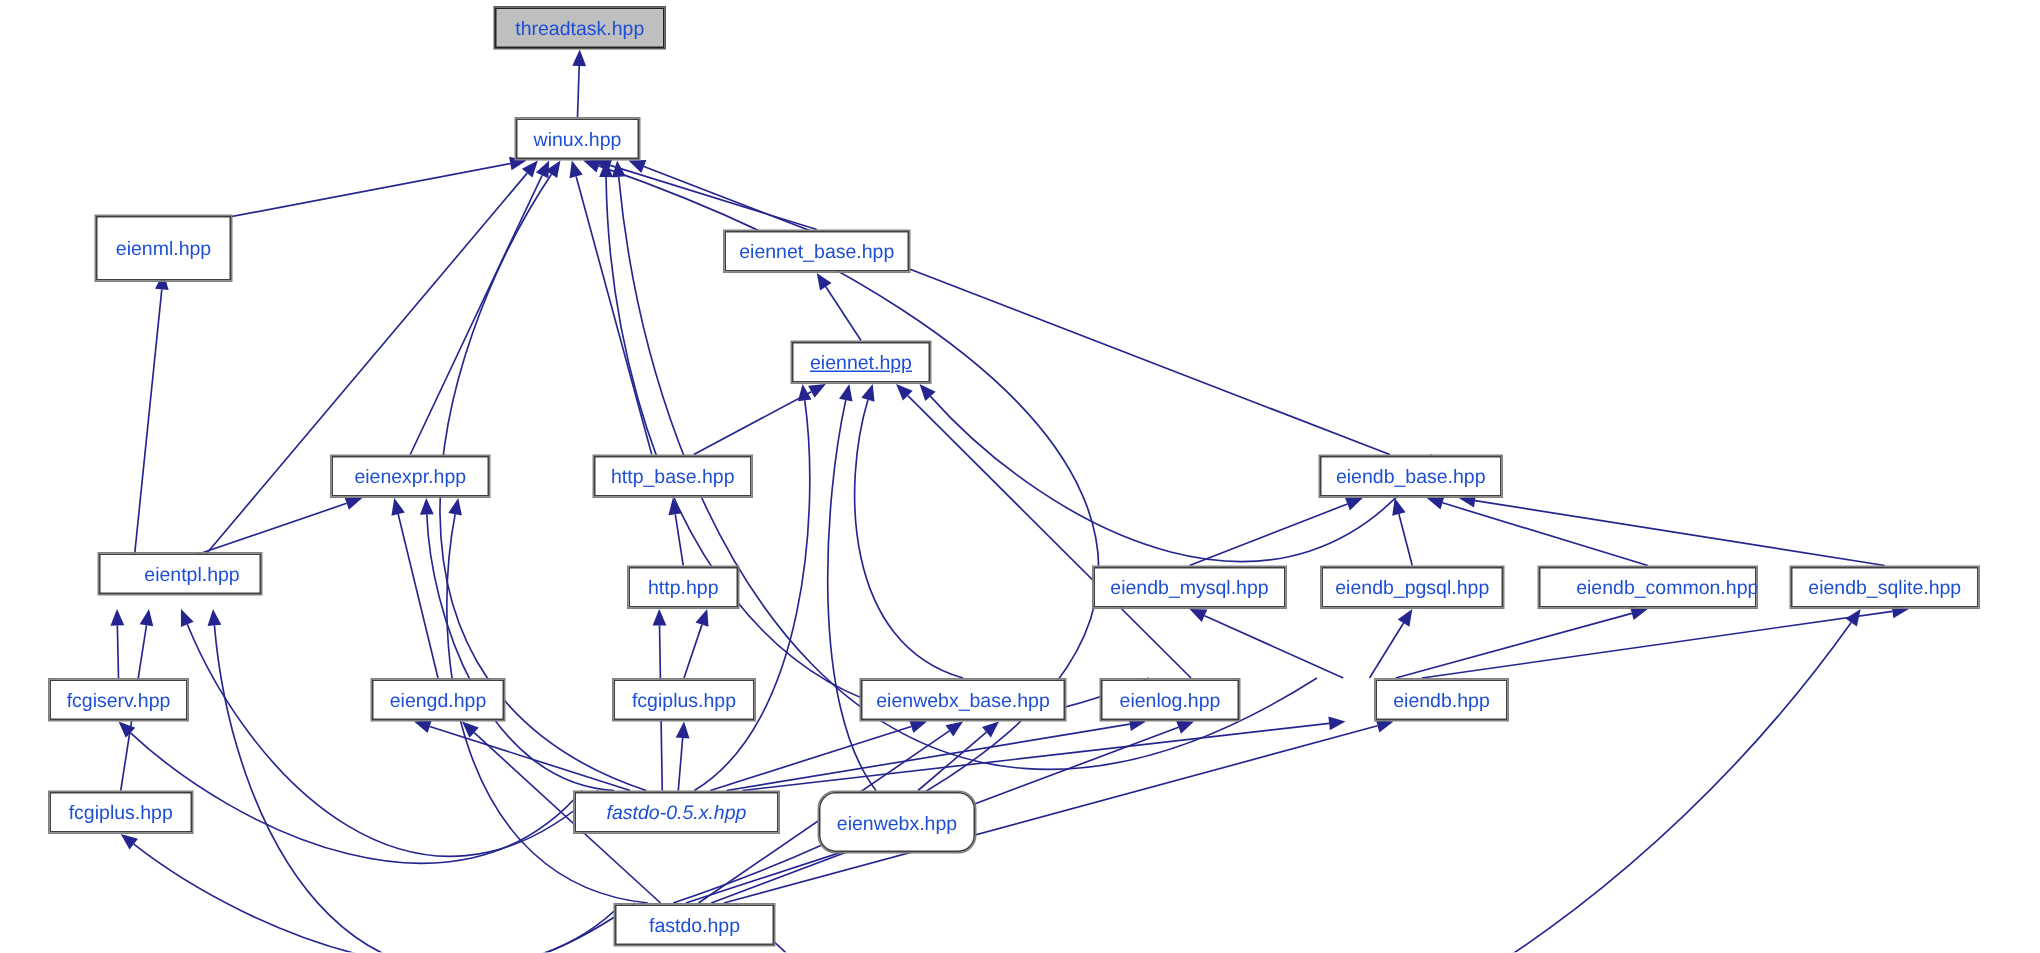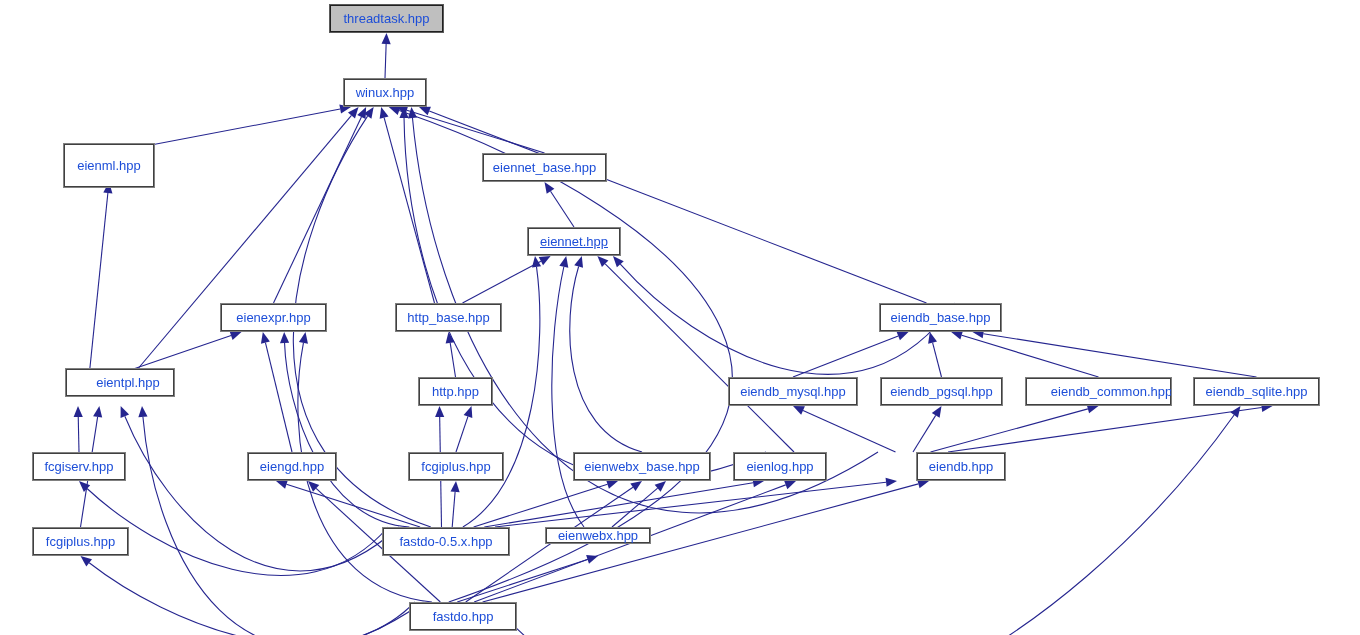--- a/index.html
+++ b/index.html
@@ -224,23 +224,23 @@
       </div>
       <div class="node" style="left: 734px; top: 453px; width: 92px; height: 27px;">
         <span class="node-label">eienlog.hpp</span>
       </div>
       <div class="node" style="left: 869px; top: 453px; width: 88px; height: 27px; margin-left: 48px;">
         <span class="node-label">eiendb.hpp</span>
       </div>
       <div class="node" style="left: 33px; top: 528px; width: 95px; height: 27px;">
         <span class="node-label">fcgiplus.hpp</span>
       </div>
-      <div class="node" style="left: 383px; top: 528px; width: 126px; height: 27px;">
+      <div class="node" style="left: 383px; top: 528px; width: 136px; height: 27px; font-style: italic;">
         <span class="node-label">fastdo-0.5.x.hpp</span>
       </div>
-      <div class="node" style="left: 546px; top: 528px; width: 104px; height: 15px;">
+      <div class="node" style="left: 546px; top: 528px; width: 104px; height: 40px; border-radius: 11px;">
         <span class="node-label">eienwebx.hpp</span>
       </div>
       <div class="node" style="left: 410px; top: 603px; width: 106px; height: 27px;">
         <span class="node-label">fastdo.hpp</span>
       </div>
     </div>
 </div>
 
 </body></html>

